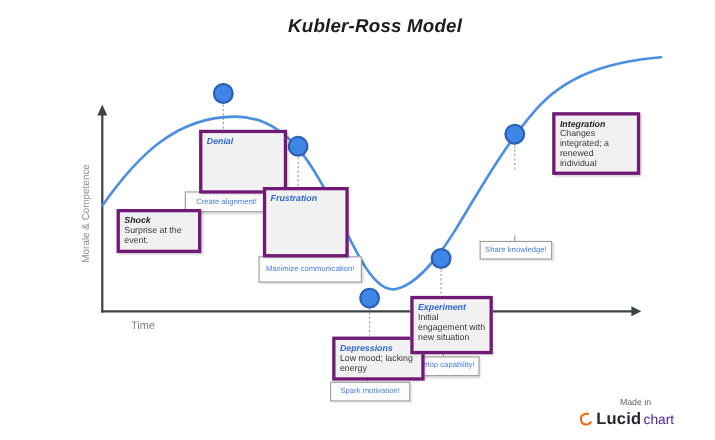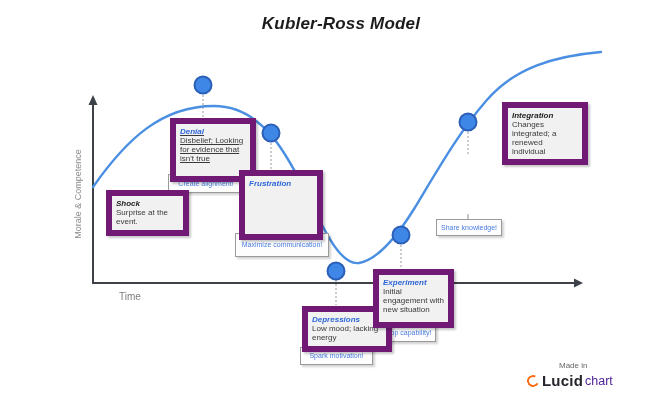--- a/index.html
+++ b/index.html
@@ -4,30 +4,30 @@
 <style>
   html,body{margin:0;padding:0;background:#fff;}
   .canvas{position:relative;width:650px;height:400px;background:#ffffff;overflow:hidden;
           font-family:"Liberation Sans",sans-serif;margin-left:16px;}
   .title{position:absolute;left:0;top:14px;width:650px;text-align:center;margin:0;
          font-size:17px;font-weight:bold;font-style:italic;color:#1c1c1e;letter-spacing:.2px;}
   svg.layer{position:absolute;left:0;top:0;}
   .axis-label-y{position:absolute;left:-33px;top:189px;width:190px;text-align:center;
                 transform:rotate(-90deg);font-size:9px;color:#8a8a8a;}
   .axis-label-x{position:absolute;left:103px;top:291px;font-size:10px;color:#7d7d7d;}
-  .stage-box{position:absolute;background:#f1f1f1;border:6px solid #701a75;
+  .stage-box{position:absolute;background:#f1f1f1;border:3px solid #701a75;
              box-shadow:1.5px 1.5px 2px rgba(0,0,0,.22);padding:3px 4px;
              font-size:8px;line-height:9px;color:#3a3a3a;}
   .stage-name{font-weight:bold;font-style:italic;color:#222;font-size:8px;}
   .stage-box.accent .stage-name{color:#2f66d8;}
   .action-box{position:absolute;background:#fdfdfd;border:1px solid #9a9a9a;
               box-shadow:1.5px 1.5px 2px rgba(0,0,0,.18);color:#4a7de0;
               font-size:7px;line-height:8px;display:flex;align-items:center;
               justify-content:center;text-align:center;padding:1px 2px;box-sizing:border-box;}
-  .footer-made{position:absolute;left:543px;top:361px;width:52px;text-align:left;
+  .footer-made{position:absolute;left:524px;top:361px;width:52px;text-align:right;
                font-size:8px;color:#666;}
   .footer-brand{position:absolute;left:511px;top:372px;display:flex;align-items:center;gap:3px;}
   .lucid-logo{width:8px;height:8px;border:2.4px solid #f96b13;border-radius:50%;
               border-right-color:transparent;transform:rotate(-18deg);}
   .brand-bold{font-size:15px;font-weight:bold;color:#26262e;letter-spacing:.2px;}
   .brand-light{font-size:12.5px;color:#4c1d95;margin-left:-1px;}
 </style>
 </head>
 <body>
 
@@ -76,23 +76,22 @@
   <div class="action-box" style="left:219px;top:233px;width:94px;height:24px;">Maximize communication!</div>
   <div class="action-box" style="left:284px;top:347px;width:73px;height:18px;">Spark motivation!</div>
   <div class="action-box" style="left:352px;top:324px;width:68px;height:18px;">Develop capability!</div>
   <div class="action-box" style="left:420px;top:219px;width:66px;height:17px;">Share knowledge!</div>
 
   <div class="stage-box" style="left:90px;top:190px;width:63px;min-height:28px;">
     <div class="stage-name">Shock</div>
     <div class="stage-desc">Surprise at the event.</div>
   </div>
 
-  <div class="stage-box accent" style="left:154px;top:118px;width:66px;min-height:46px;text-decoration:underline;">
+  <div class="stage-box accent" style="left:165px;top:118px;width:66px;min-height:46px;">
     <div class="stage-name">Denial</div>
-    <div class="stage-desc">Disbelief; Looking for evidence that isn't true</div>
   </div>
 
   <div class="stage-box accent" style="left:223px;top:170px;width:64px;min-height:52px;">
     <div class="stage-name">Frustration</div>
   </div>
 
   <div class="stage-box accent" style="left:286px;top:306px;width:70px;min-height:28px;">
     <div class="stage-name">Depressions</div>
     <div class="stage-desc">Low mood; lacking energy</div>
   </div>

